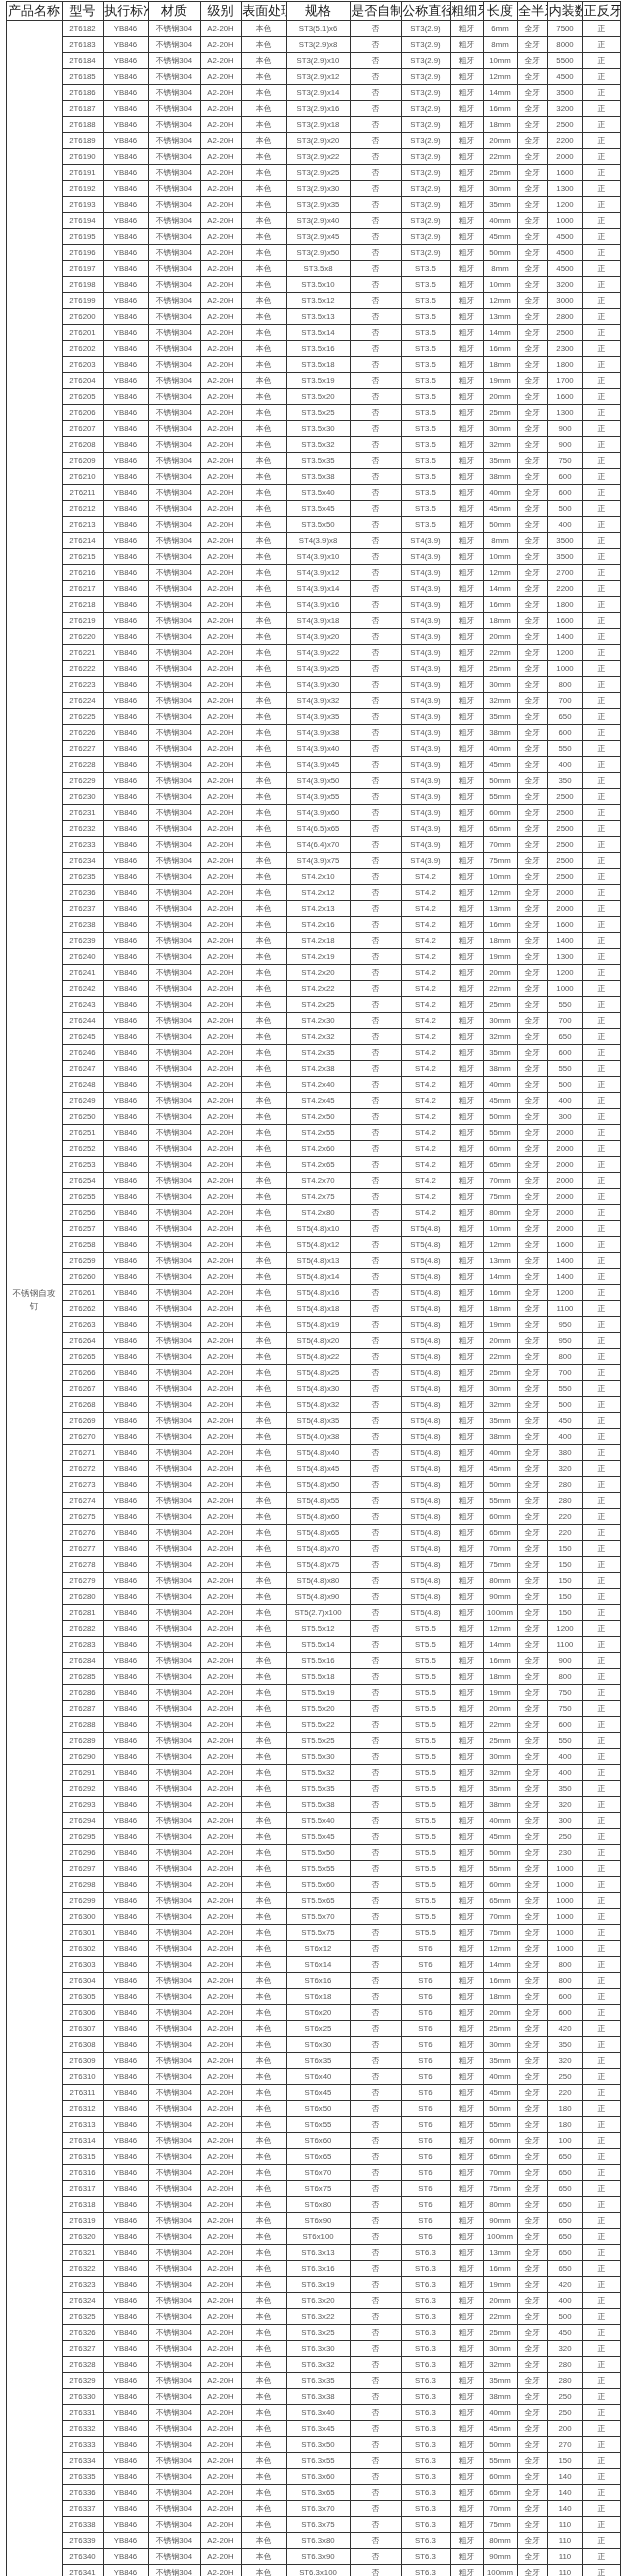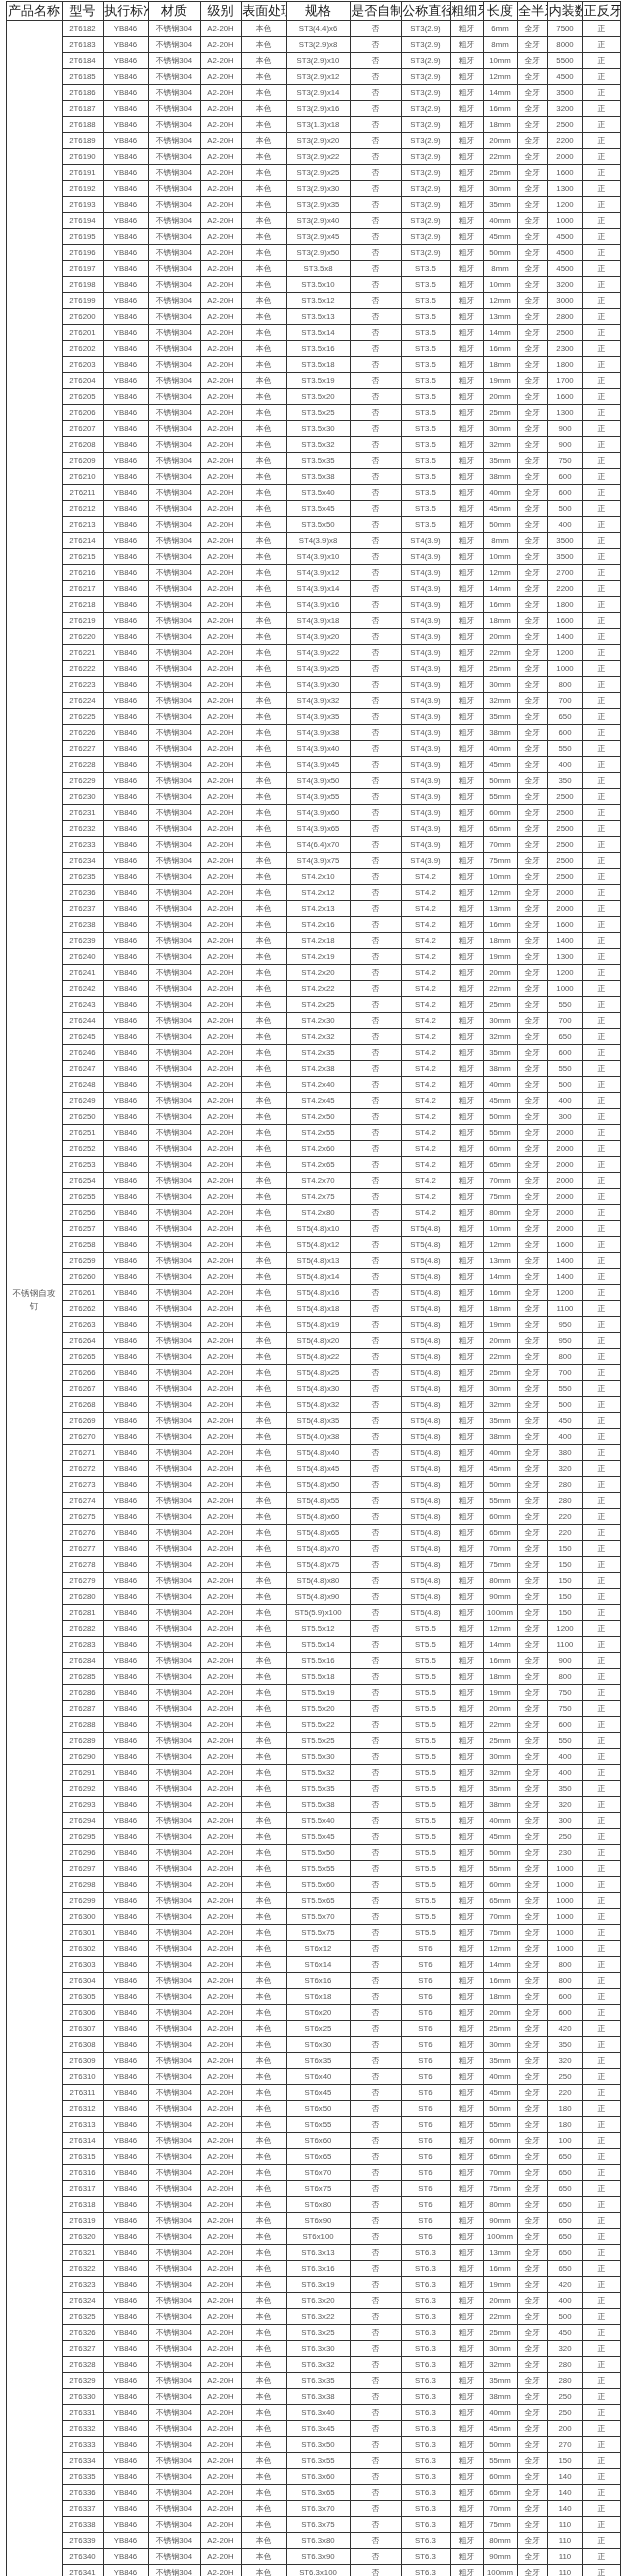--- a/index.html
+++ b/index.html
@@ -75,21 +75,21 @@
     </tr>
   </thead>
   <tbody>
       <tr>
         <td class="product" rowspan="160">不锈钢自攻钉</td>
         <td>2T6182</td>
         <td>YB846</td>
         <td>不锈钢304</td>
         <td>A2-20H</td>
         <td>本色</td>
-        <td>ST3(4.4)x6</td>
+        <td>ST3(5.1)x6</td>
         <td>否</td>
         <td>ST3(2.9)</td>
         <td>粗牙</td>
         <td>6mm</td>
         <td>全牙</td>
         <td>7500</td>
         <td>正</td>
       </tr>
       <tr>
         <td>2T6183</td>
@@ -165,21 +165,21 @@
         <td>全牙</td>
         <td>3200</td>
         <td>正</td>
       </tr>
       <tr>
         <td>2T6188</td>
         <td>YB846</td>
         <td>不锈钢304</td>
         <td>A2-20H</td>
         <td>本色</td>
-        <td>ST3(1.3)x18</td>
+        <td>ST3(2.9)x18</td>
         <td>否</td>
         <td>ST3(2.9)</td>
         <td>粗牙</td>
         <td>18mm</td>
         <td>全牙</td>
         <td>2500</td>
         <td>正</td>
       </tr>
       <tr>
         <td>2T6189</td>
@@ -825,21 +825,21 @@
         <td>全牙</td>
         <td>2500</td>
         <td>正</td>
       </tr>
       <tr>
         <td>2T6232</td>
         <td>YB846</td>
         <td>不锈钢304</td>
         <td>A2-20H</td>
         <td>本色</td>
-        <td>ST4(3.9)x65</td>
+        <td>ST4(6.5)x65</td>
         <td>否</td>
         <td>ST4(3.9)</td>
         <td>粗牙</td>
         <td>65mm</td>
         <td>全牙</td>
         <td>2500</td>
         <td>正</td>
       </tr>
       <tr>
         <td>2T6233</td>
@@ -1560,21 +1560,21 @@
         <td>全牙</td>
         <td>150</td>
         <td>正</td>
       </tr>
       <tr>
         <td>2T6281</td>
         <td>YB846</td>
         <td>不锈钢304</td>
         <td>A2-20H</td>
         <td>本色</td>
-        <td>ST5(5.9)x100</td>
+        <td>ST5(2.7)x100</td>
         <td>否</td>
         <td>ST5(4.8)</td>
         <td>粗牙</td>
         <td>100mm</td>
         <td>全牙</td>
         <td>150</td>
         <td>正</td>
       </tr>
       <tr>
         <td>2T6282</td>

